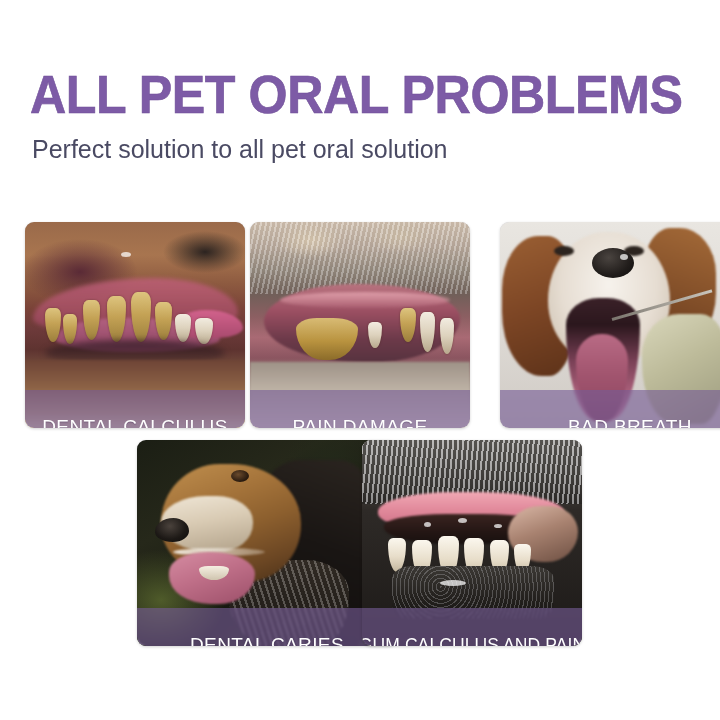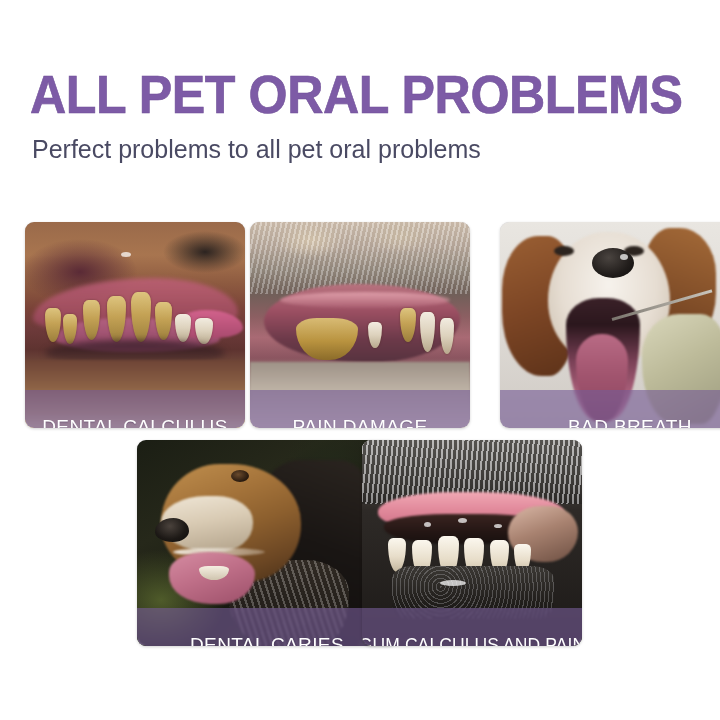--- a/index.html
+++ b/index.html
@@ -365,21 +365,21 @@
     filter: blur(0.6px);
   }
 </style>
 </head>
 <body>
 
 <div id="page">
 
   <div class="header">
     <div class="headline">ALL PET ORAL PROBLEMS</div>
-    <div class="subhead">Perfect problems to all pet oral problems</div>
+    <div class="subhead">Perfect solution to all pet oral solution</div>
   </div>
 
   <div class="card" id="card-dental-calculus">
     <div class="photo ph1">
       <div class="ph1-gum"></div>
       <div class="ph1-tongue"></div>
       <div class="ph1-lip"></div>
       <div class="tooth" style="left:20px;  top:86px;  width:16px; height:34px;"></div>
       <div class="tooth" style="left:38px;  top:92px;  width:14px; height:30px;"></div>
       <div class="tooth" style="left:58px;  top:78px;  width:17px; height:40px;"></div>

